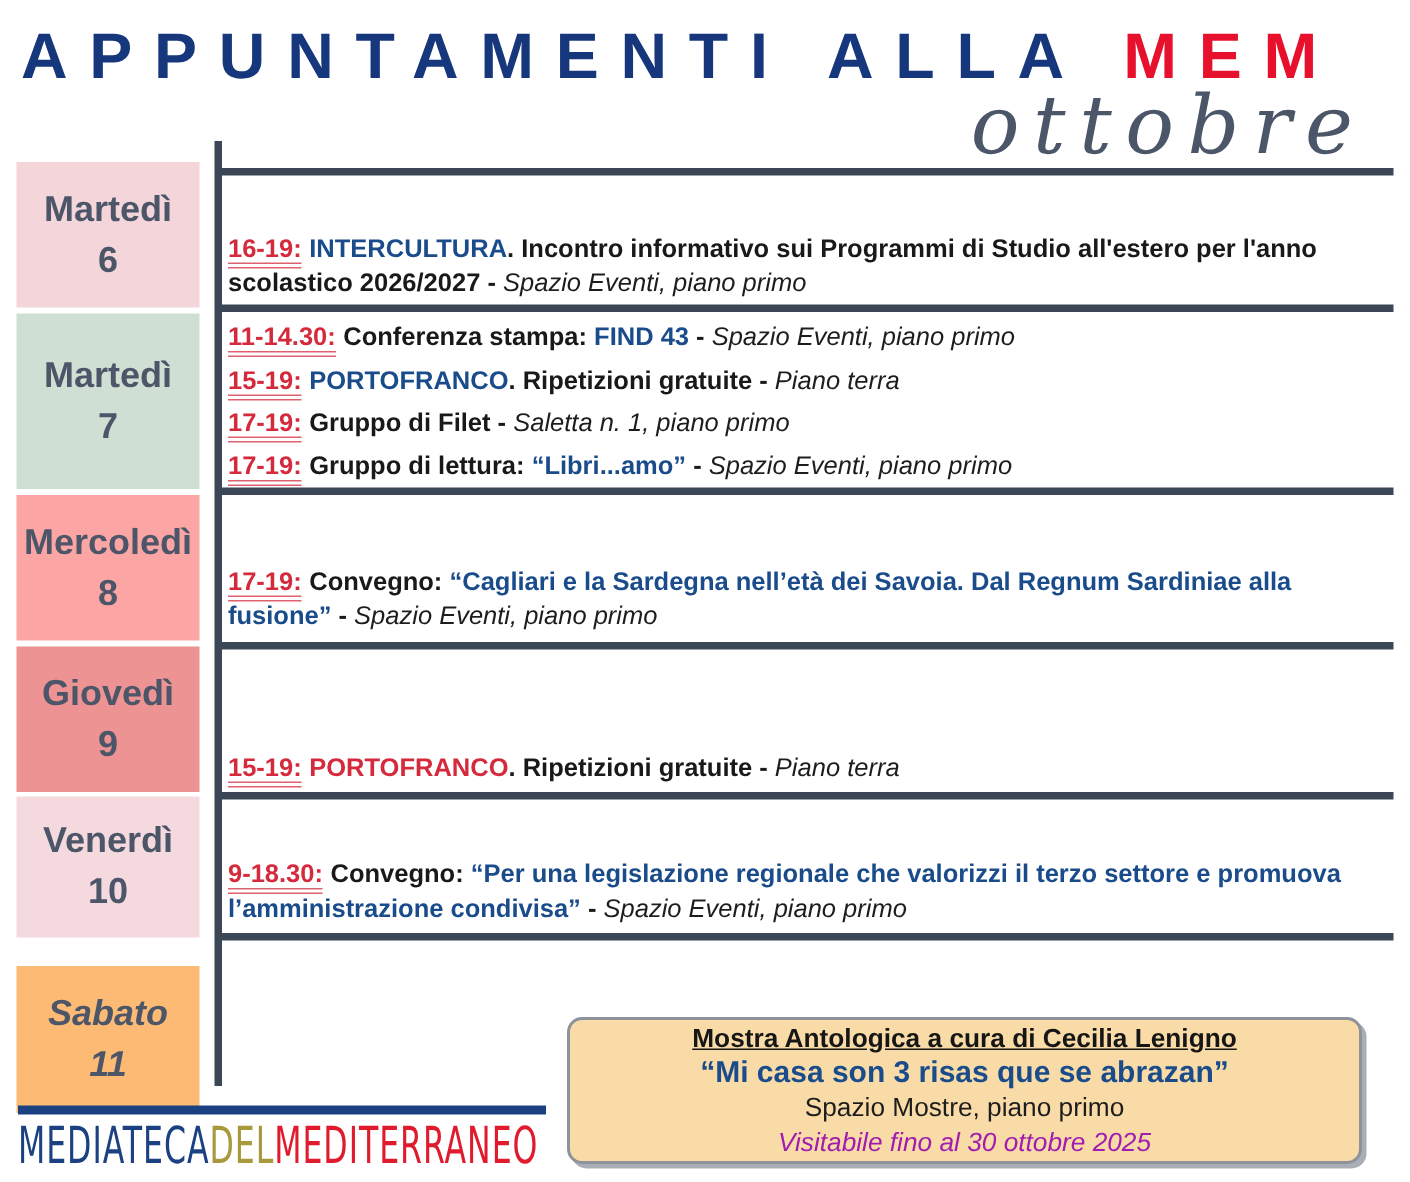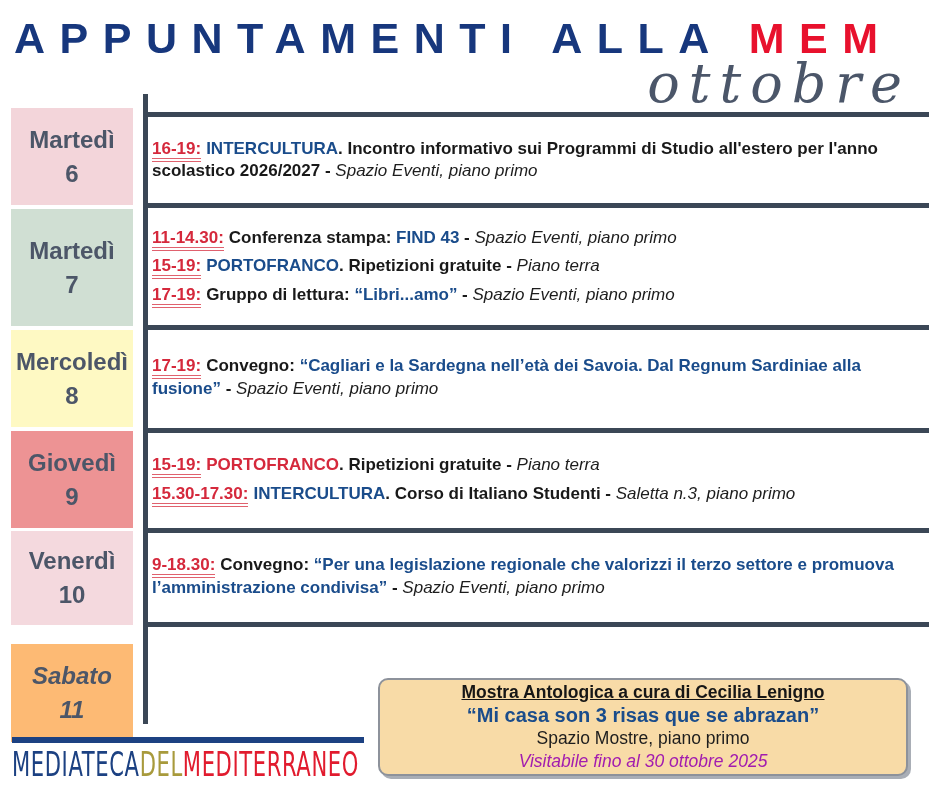--- a/index.html
+++ b/index.html
@@ -17,21 +17,21 @@
   .day-box { position:absolute; left:11px; width:122px; display:flex; flex-direction:column;
              align-items:center; justify-content:center; gap:4px;
              color:#4c5668; font-weight:bold; font-size:24px; line-height:1.25; text-align:center; }
 
   
   .vline { position:absolute; left:143px; top:94px; width:5px; height:630px; background:#3b4756; }
   .hline { position:absolute; left:148px; width:788px; height:5px; background:#3b4756; }
 
   
   .row-events { position:absolute; left:152px; width:782px; display:flex; flex-direction:column;
-                justify-content:center; }
+                justify-content:flex-end; }
   .event { font-size:17px; line-height:1.32; font-weight:bold; color:#191919; margin:3px 0; }
   .event .time { color:#d5293c; border-bottom:4px double #e0616e; padding-bottom:0px; margin-right:5px; }
   .event .name-blue { color:#1a4c8b; }
   .event .name-red  { color:#d5293c; }
   .event .loc { font-style:italic; font-weight:normal; color:#1d1d1d; }
 
   
   .logo { position:absolute; left:12px; top:737px; }
   .logo-bar { width:352px; height:6px; background:#1c4182; margin-bottom:1px; }
   .logo-text { font-family:"DejaVu Sans", sans-serif; font-size:34px; font-weight:normal;
@@ -59,21 +59,21 @@
   <div class="month">ottobre</div>
 
   <div class="day-box" style="top: 108px; height: 97px; background: rgb(243, 213, 218);">
     <span>Martedì</span>
     <span>6</span>
   </div>
   <div class="day-box" style="top: 209px; height: 117px; background: rgb(208, 223, 211);">
     <span>Martedì</span>
     <span>7</span>
   </div>
-  <div class="day-box" style="top: 330px; height: 97px; background: #fef9c3;">
+  <div class="day-box" style="top: 330px; height: 97px; background: #fca5a5;">
     <span>Mercoledì</span>
     <span>8</span>
   </div>
   <div class="day-box" style="top: 431px; height: 97px; background: rgb(237, 147, 148);">
     <span>Giovedì</span>
     <span>9</span>
   </div>
   <div class="day-box" style="top: 531px; height: 94px; background: rgb(244, 217, 222);">
     <span>Venerdì</span>
     <span>10</span>
@@ -91,30 +91,30 @@
   <div class="hline" style="top:528px;"></div>
   <div class="hline" style="top:622px;"></div>
 
   <div class="row-events" style="top:117px; height:86px;">
     <div class="event"><span class="time">16-19:</span><span></span><span class="name-blue">INTERCULTURA</span><span>. Incontro informativo sui Programmi di Studio all'estero per l'anno scolastico 2026/2027 - </span><span class="loc">Spazio Eventi, piano primo</span></div>
   </div>
 
   <div class="row-events" style="top:208px; height:117px;">
     <div class="event"><span class="time">11-14.30:</span><span>Conferenza stampa: </span><span class="name-blue">FIND 43</span><span> - </span><span class="loc">Spazio Eventi, piano primo</span></div>
     <div class="event"><span class="time">15-19:</span><span></span><span class="name-blue">PORTOFRANCO</span><span>. Ripetizioni gratuite - </span><span class="loc">Piano terra</span></div>
+    <div class="event"><span class="time">17-19:</span><span>Gruppo di Filet - </span><span class="loc">Saletta n. 1, piano primo</span></div>
     <div class="event"><span class="time">17-19:</span><span>Gruppo di lettura: </span><span class="name-blue">“Libri...amo”</span><span> - </span><span class="loc">Spazio Eventi, piano primo</span></div>
   </div>
 
   <div class="row-events" style="top:330px; height:95px;">
     <div class="event"><span class="time">17-19:</span><span>Convegno: </span><span class="name-blue">“Cagliari e la Sardegna nell’età dei Savoia. Dal Regnum Sardiniae alla fusione”</span><span> - </span><span class="loc">Spazio Eventi, piano primo</span></div>
   </div>
 
   <div class="row-events" style="top:433px; height:93px;">
     <div class="event"><span class="time">15-19:</span><span></span><span class="name-red">PORTOFRANCO</span><span>. Ripetizioni gratuite - </span><span class="loc">Piano terra</span></div>
-    <div class="event"><span class="time">15.30-17.30:</span><span></span><span class="name-blue">INTERCULTURA</span><span>. Corso di Italiano Studenti - </span><span class="loc">Saletta n.3, piano primo</span></div>
   </div>
 
   <div class="row-events" style="top:533px; height:87px;">
     <div class="event"><span class="time">9-18.30:</span><span>Convegno: </span><span class="name-blue">“Per una legislazione regionale che valorizzi il terzo settore e promuova l’amministrazione condivisa”</span><span> - </span><span class="loc">Spazio Eventi, piano primo</span></div>
   </div>
 
   <div class="logo">
     <div class="logo-bar"></div>
     <div class="logo-text"><span class="p1">MEDIATECA</span><span class="p2">DEL</span><span class="p3">MEDITERRANEO</span></div>
   </div>

